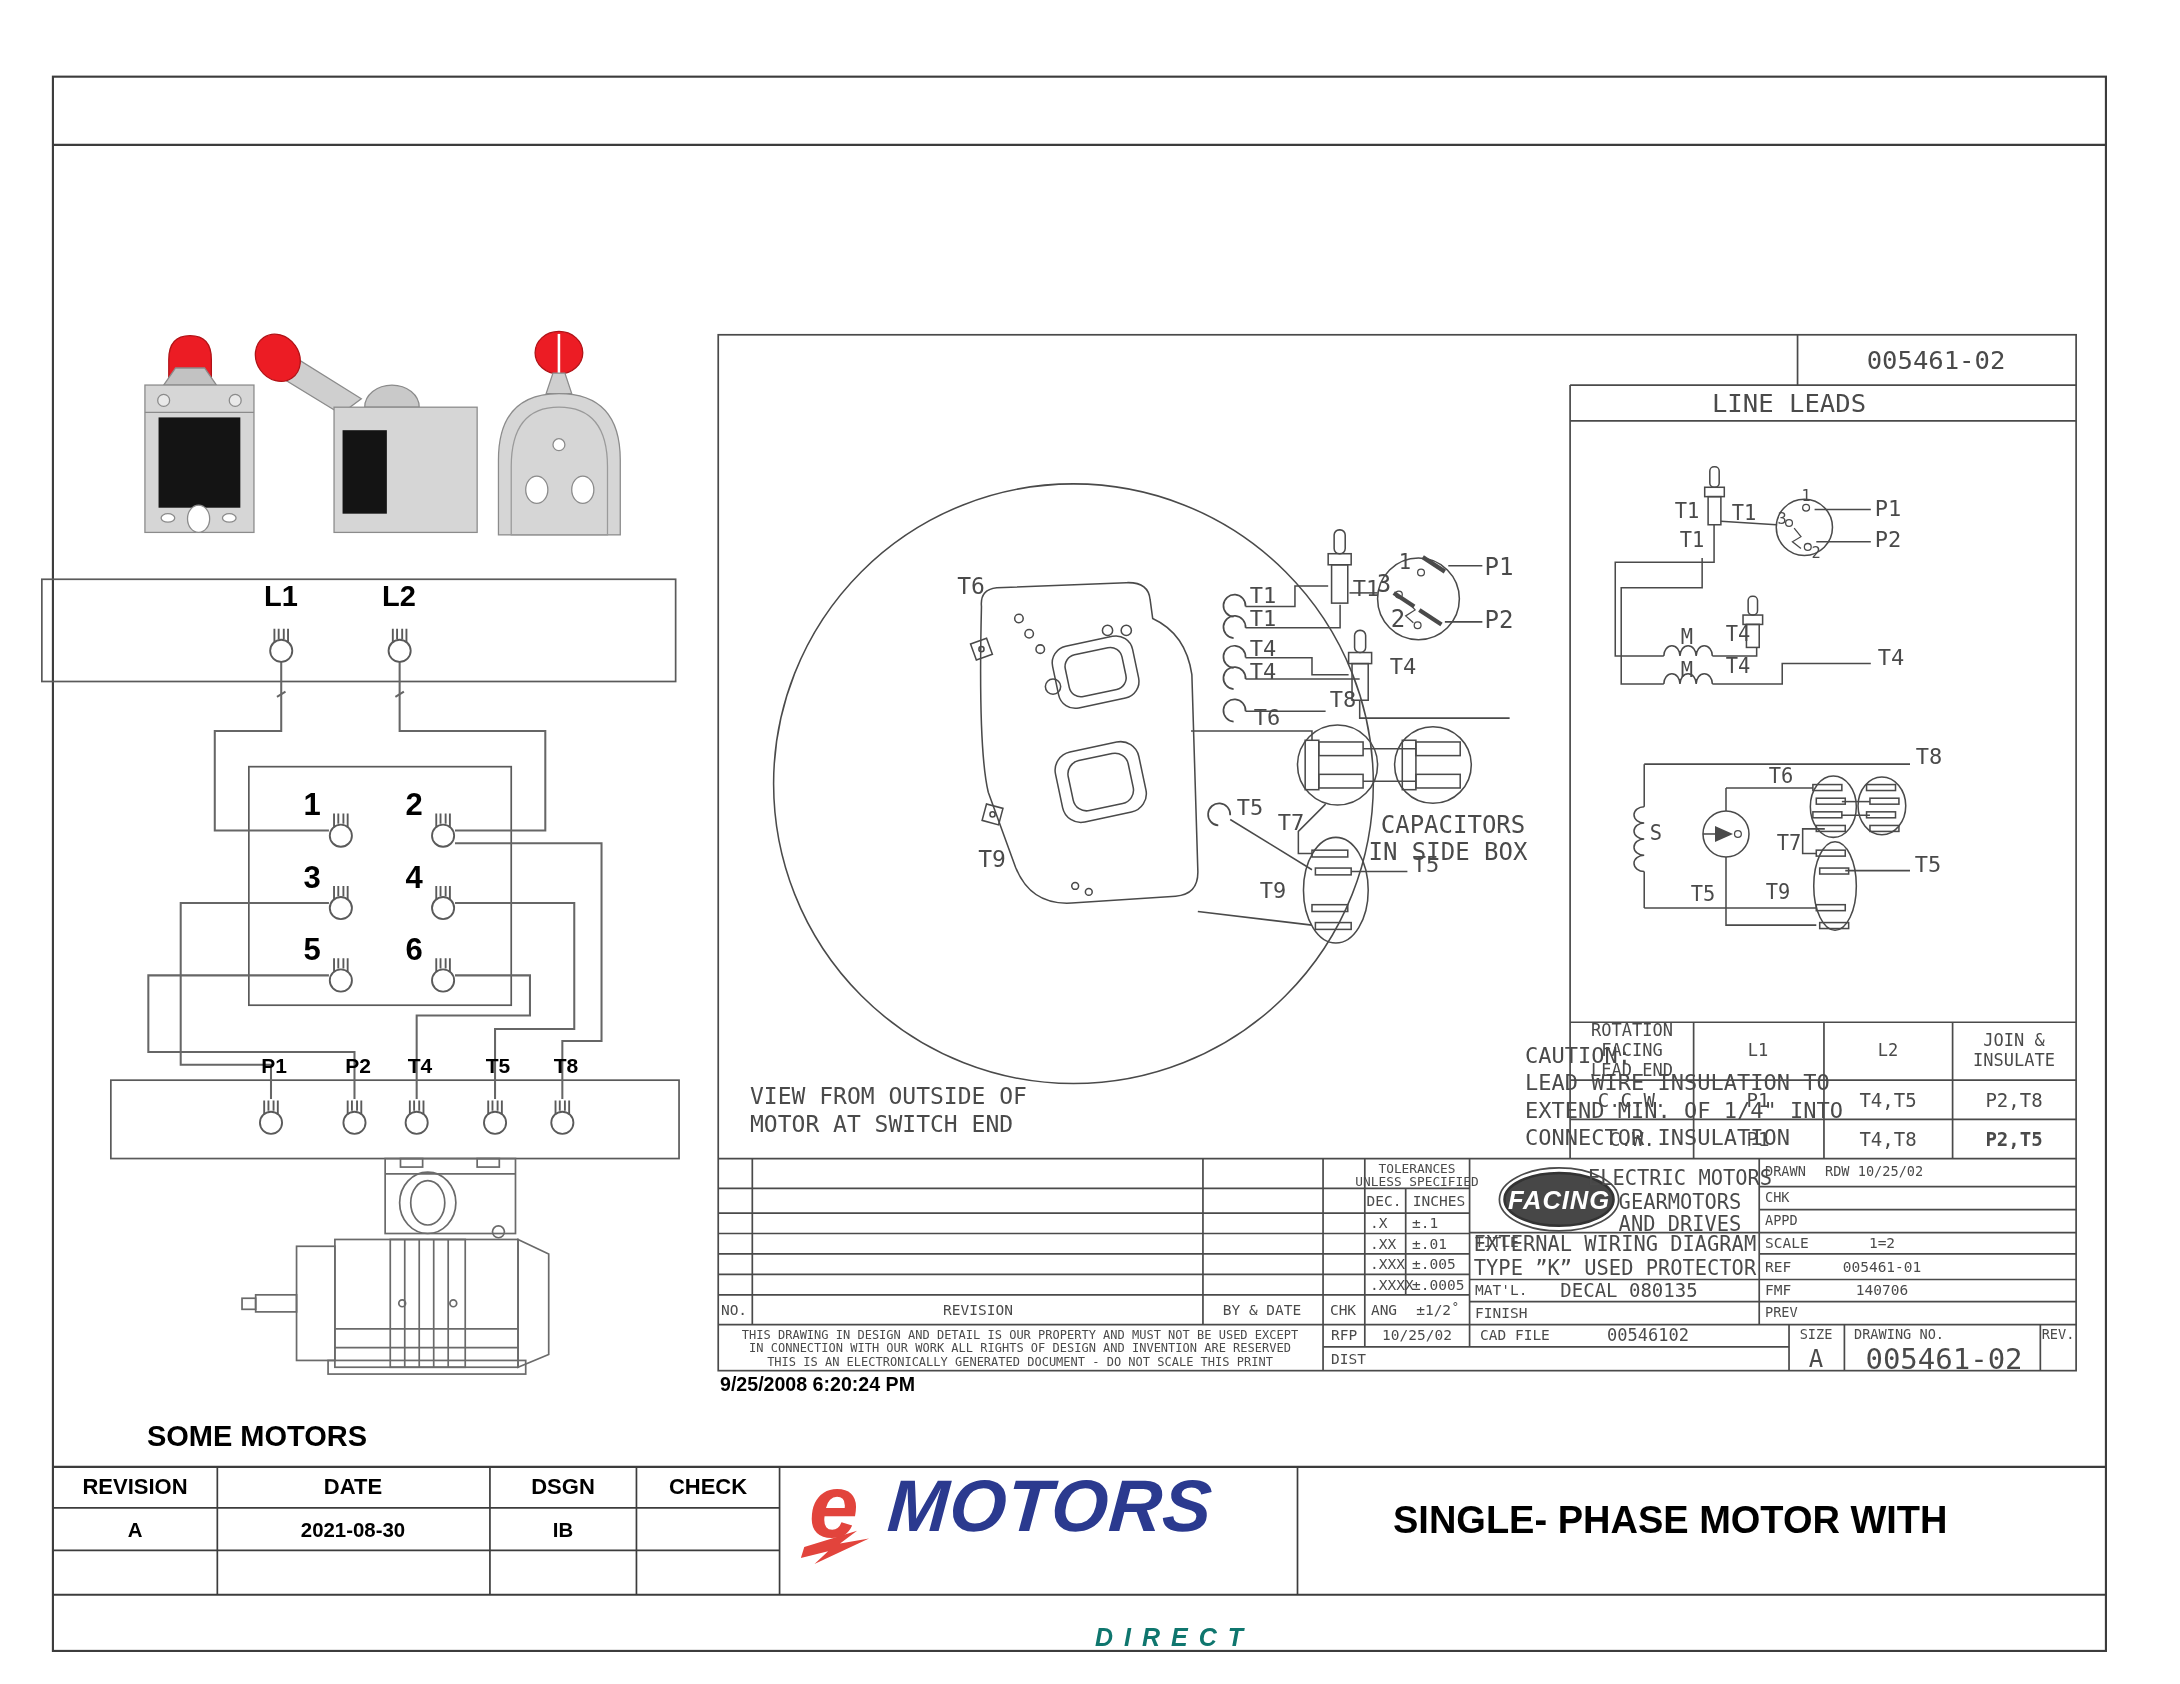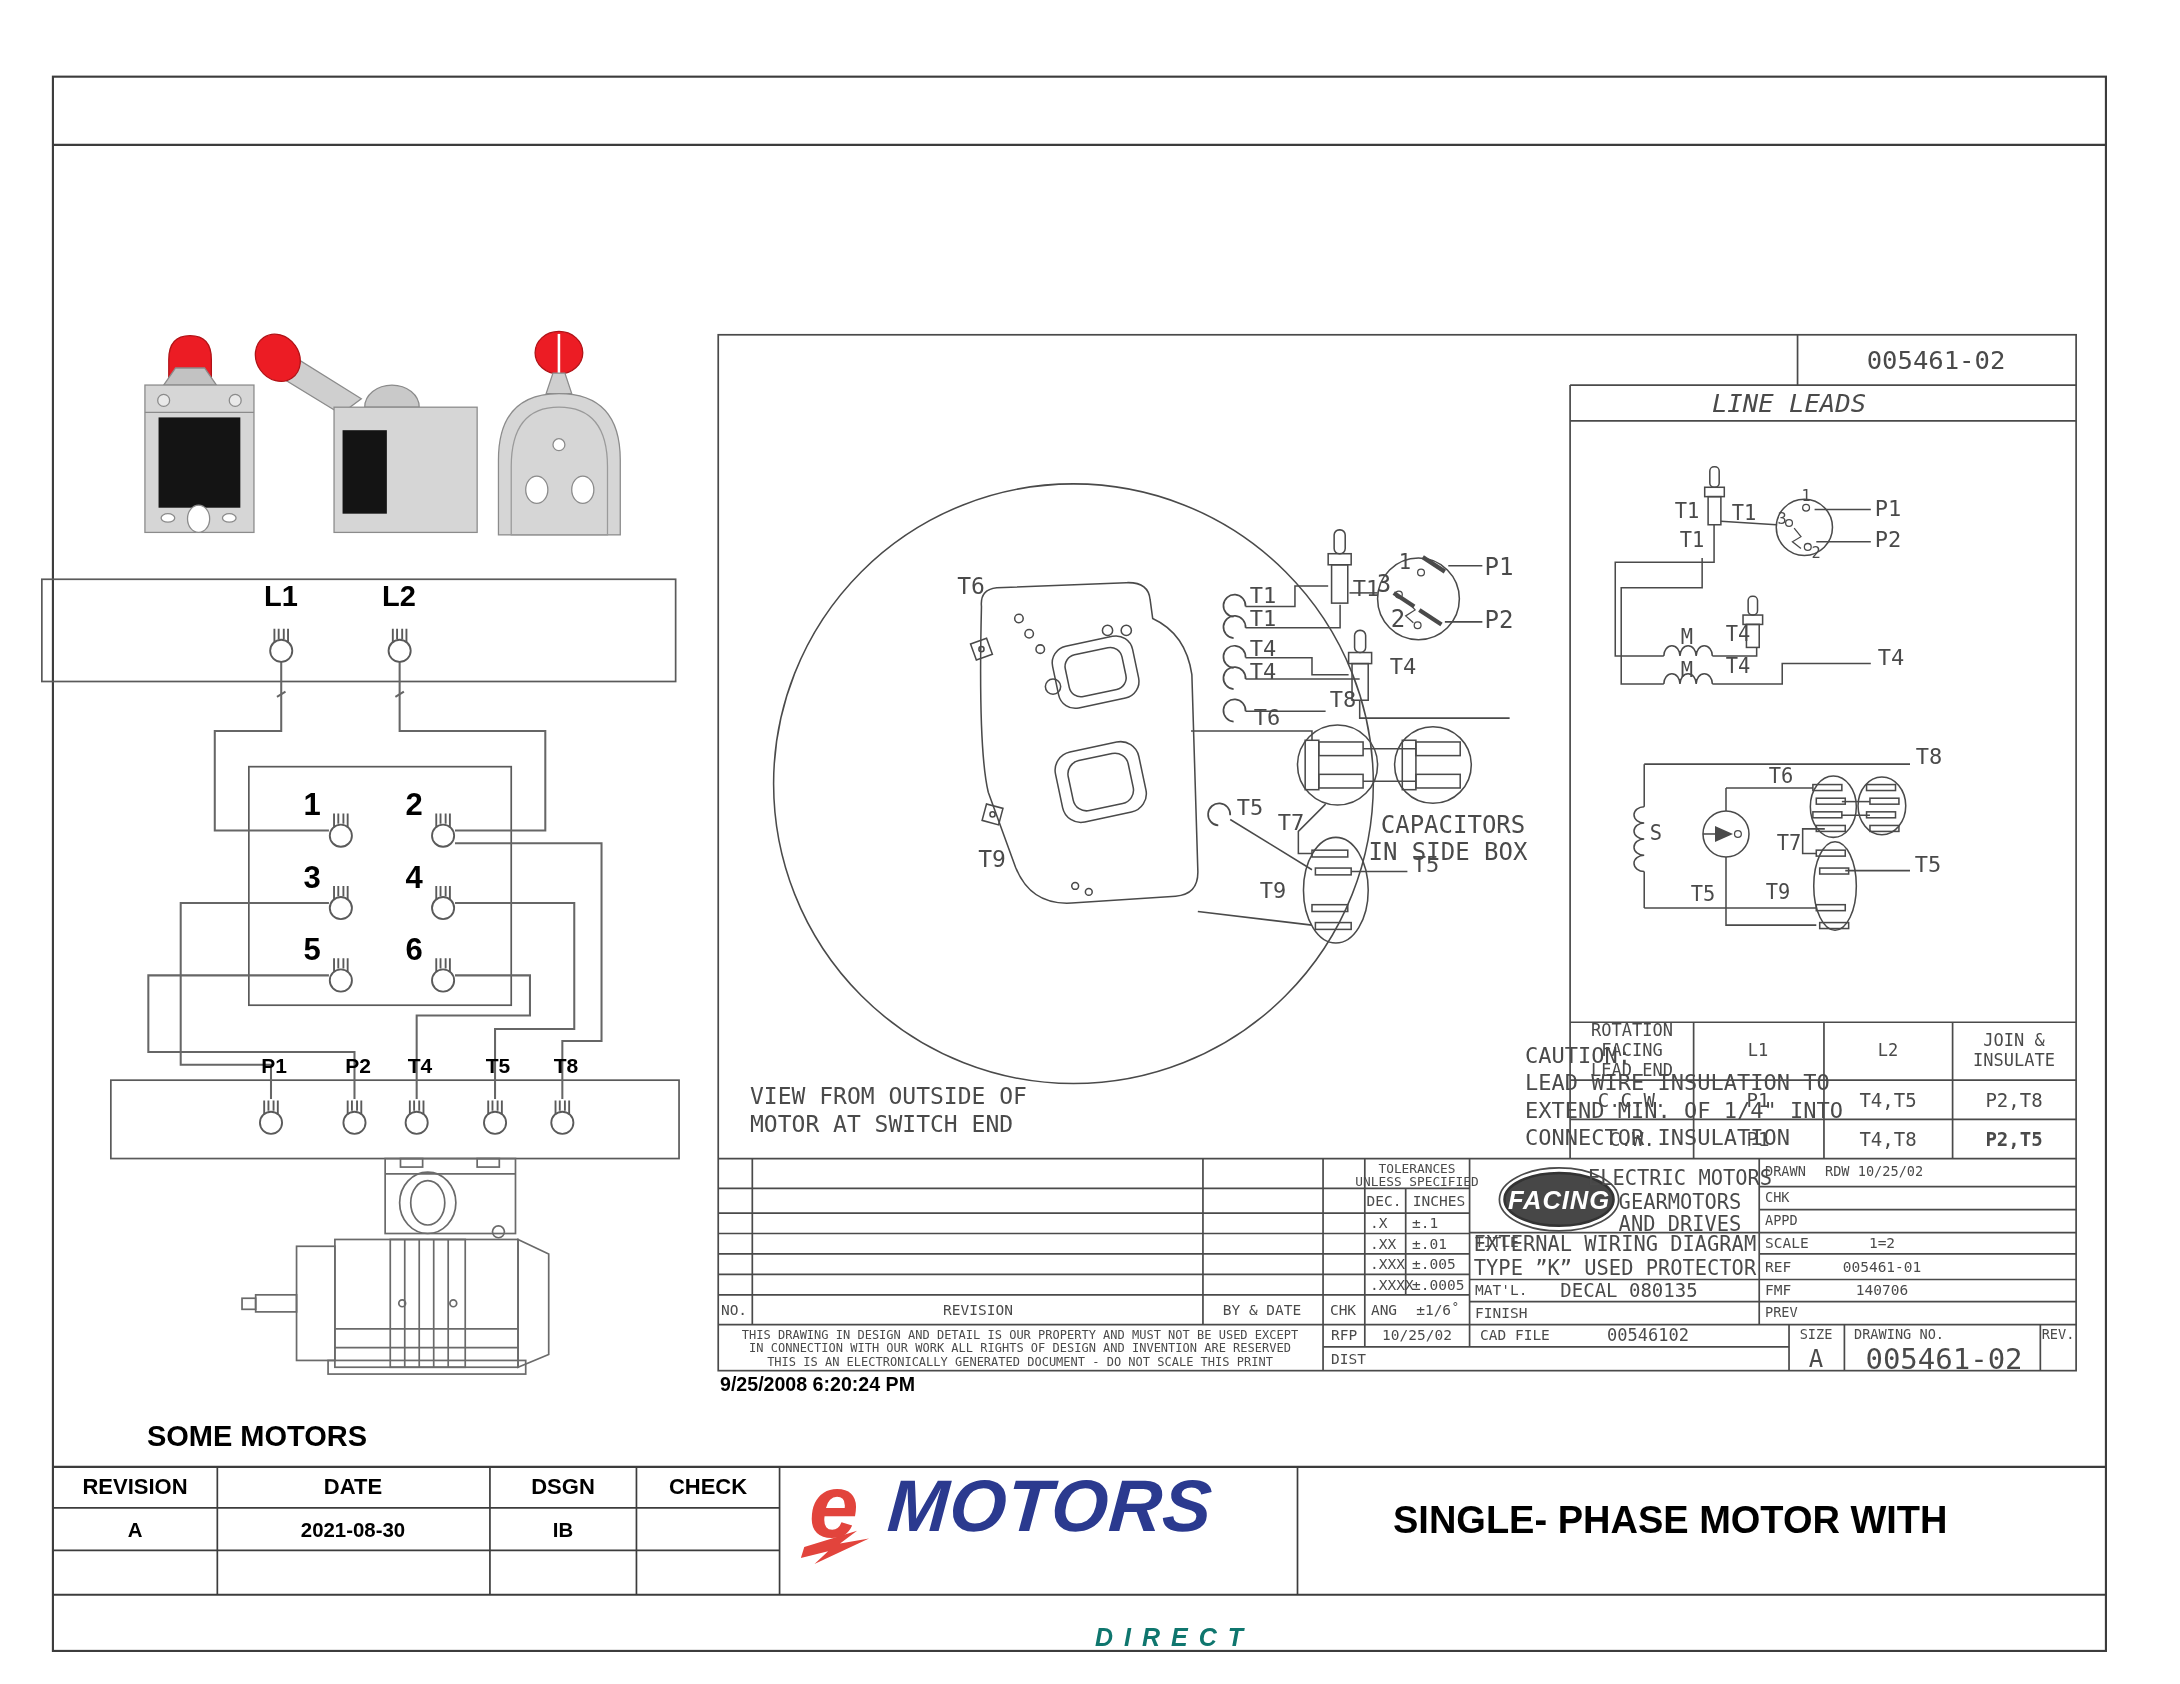--- a/index.html
+++ b/index.html
@@ -326,21 +326,21 @@
   <g>
     <ellipse cx="1830" cy="1408" rx="70" ry="37" fill="none" stroke="#4a4a4a" stroke-width="2"></ellipse>
     <ellipse cx="1830" cy="1408" rx="64" ry="31" fill="#474747" stroke="#333" stroke-width="3"></ellipse>
   </g>
 
   <polygon points="944,1816 1006,1797 986,1812 1020,1806 956,1836 972,1821 940,1829" fill="#e2443c"></polygon>
 </svg>
 
 <div id="labels">
       <div class="lbl cad" style="left: 1936px; top: 361px; font-size: 25.6px;">005461-02</div>
-      <div class="lbl cad" style="left: 1789px; top: 404px; font-size: 25.6px; font-style: italic;">LINE LEADS</div>
+      <div class="lbl cad" style="left: 1789px; top: 404px; font-size: 25.6px;">LINE LEADS</div>
       <div class="lbl cad" style="left: 971px; top: 586px; font-size: 23px;">T6</div>
       <div class="lbl cad" style="left: 992px; top: 859px; font-size: 23px;">T9</div>
       <div class="lbl cad" style="left: 1263px; top: 596px; font-size: 22px;">T1</div>
       <div class="lbl cad" style="left: 1263px; top: 619px; font-size: 22px;">T1</div>
       <div class="lbl cad" style="left: 1263px; top: 649px; font-size: 22px;">T4</div>
       <div class="lbl cad" style="left: 1263px; top: 672px; font-size: 22px;">T4</div>
       <div class="lbl cad" style="left: 1343px; top: 700px; font-size: 22px;">T8</div>
       <div class="lbl cad" style="left: 1267px; top: 718px; font-size: 22px;">T6</div>
       <div class="lbl cad" style="left: 1250px; top: 808px; font-size: 22px;">T5</div>
       <div class="lbl cad" style="left: 1291px; top: 823px; font-size: 22px;">T7</div>
@@ -383,21 +383,21 @@
       <div class="lbl cad" style="left: 1928px; top: 865px; font-size: 22px;">T5</div>
       <div class="lbl cad" style="left: 1417px; top: 1169px; font-size: 12.8px;">TOLERANCES</div>
       <div class="lbl cad" style="left: 1417px; top: 1182px; font-size: 12.8px;">UNLESS SPECIFIED</div>
       <div class="lbl cad" style="left: 1384px; top: 1201px; font-size: 14.5px;">DEC.</div>
       <div class="lbl cad" style="left: 1439px; top: 1201px; font-size: 14.5px;">INCHES</div>
       <div class="lbl cad" style="left: 734px; top: 1310px; font-size: 14.5px;">NO.</div>
       <div class="lbl cad" style="left: 978px; top: 1310px; font-size: 14.5px;">REVISION</div>
       <div class="lbl cad" style="left: 1262px; top: 1310px; font-size: 14.5px;">BY &amp; DATE</div>
       <div class="lbl cad" style="left: 1343px; top: 1310px; font-size: 14.5px;">CHK</div>
       <div class="lbl cad" style="left: 1384px; top: 1310px; font-size: 14.5px;">ANG</div>
-      <div class="lbl cad" style="left: 1438px; top: 1310px; font-size: 14.5px;">±1/6˚</div>
+      <div class="lbl cad" style="left: 1438px; top: 1310px; font-size: 14.5px;">±1/2˚</div>
       <div class="lbl cad" style="left: 1020px; top: 1335px; font-size: 12px;">THIS DRAWING IN DESIGN AND DETAIL IS OUR PROPERTY AND MUST NOT BE USED EXCEPT</div>
       <div class="lbl cad" style="left: 1020px; top: 1348px; font-size: 12px;">IN CONNECTION WITH OUR WORK ALL RIGHTS OF DESIGN AND INVENTION ARE RESERVED</div>
       <div class="lbl cad" style="left: 1020px; top: 1362px; font-size: 12px;">THIS IS AN ELECTRONICALLY GENERATED DOCUMENT - DO NOT SCALE THIS PRINT</div>
       <div class="lbl cad" style="left: 1680px; top: 1178px; font-size: 20.4px;">ELECTRIC MOTORS</div>
       <div class="lbl cad" style="left: 1680px; top: 1202px; font-size: 20.4px;">GEARMOTORS</div>
       <div class="lbl cad" style="left: 1680px; top: 1224px; font-size: 20.4px;">AND DRIVES</div>
       <div class="lbl cad al" style="left: 1475px; top: 1242px; font-size: 14.5px;">TITLE</div>
       <div class="lbl cad" style="left: 1615px; top: 1244px; font-size: 20.4px;">EXTERNAL WIRING DIAGRAM</div>
       <div class="lbl cad" style="left: 1615px; top: 1268px; font-size: 20.4px;">TYPE ”K” USED PROTECTOR</div>
       <div class="lbl cad al" style="left: 1475px; top: 1290px; font-size: 14.5px;">MAT'L.</div>

